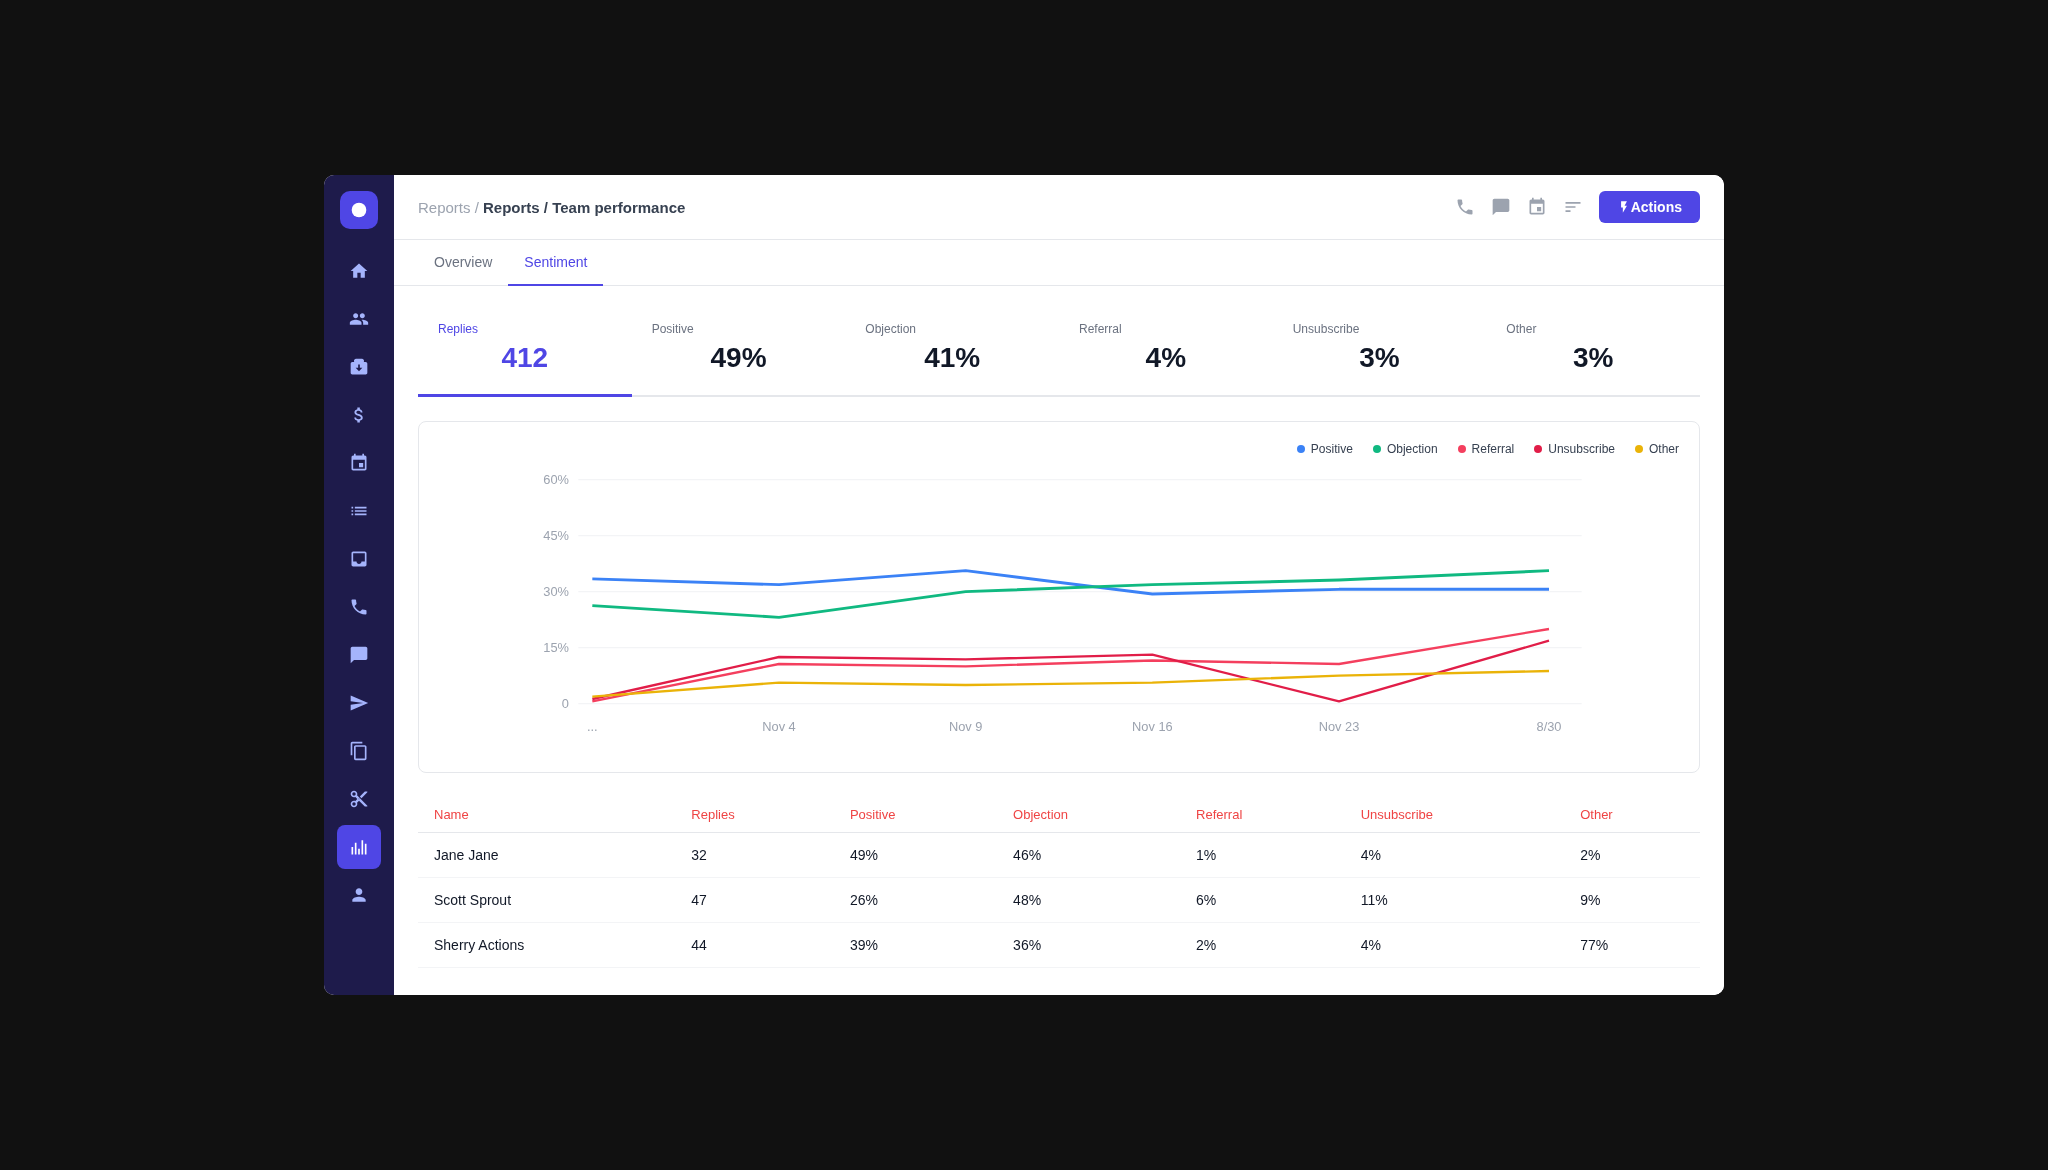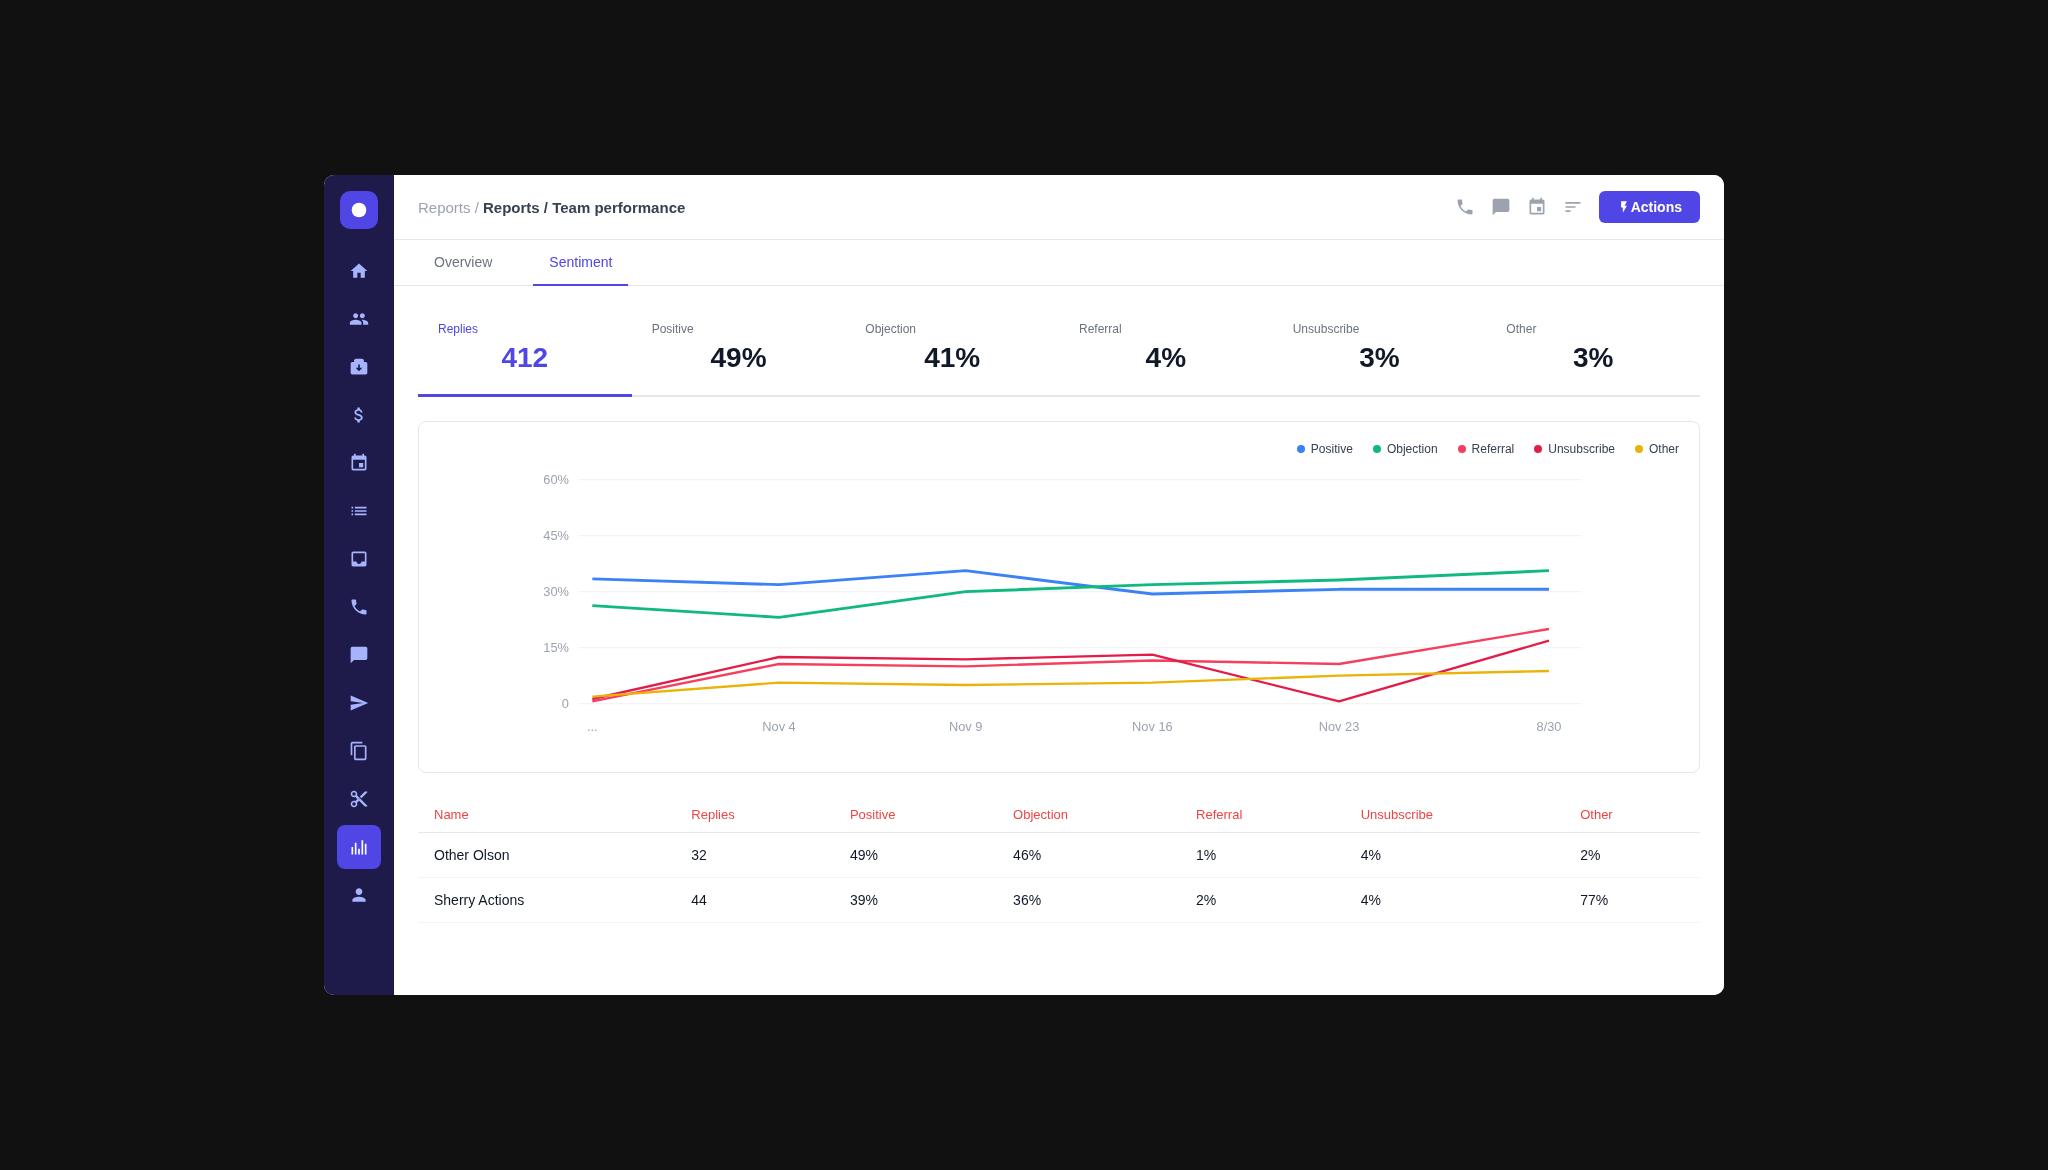--- a/index.html
+++ b/index.html
@@ -102,21 +102,20 @@
       display: flex;
       align-items: center;
     }
     .actions-btn svg { width: 14px; height: 14px; fill: white; }
     
     .tabs {
       display: flex;
       padding: 0 24px;
       border-bottom: 1px solid #e5e7eb;
       background: white;
-      gap: 25px;
     }
     .tab {
       padding: 14px 16px;
       font-size: 14px;
       color: #6b7280;
       cursor: pointer;
       border-bottom: 2px solid transparent;
       margin-bottom: -1px;
     }
     .tab.active {
@@ -438,27 +437,36 @@
             <th>Replies</th>
             <th>Positive</th>
             <th>Objection</th>
             <th>Referral</th>
             <th>Unsubscribe</th>
             <th>Other</th>
           </tr>
         </thead>
         <tbody>
           <tr class="table-row">
-            <td>Other Olson</td>
+            <td>Jane Jane</td>
             <td>32</td>
             <td>49%</td>
             <td>46%</td>
             <td>1%</td>
             <td>4%</td>
             <td>2%</td>
+          </tr>
+          <tr class="table-row">
+            <td>Scott Sprout</td>
+            <td>47</td>
+            <td>26%</td>
+            <td>48%</td>
+            <td>6%</td>
+            <td>11%</td>
+            <td>9%</td>
           </tr>
           <tr class="table-row">
             <td>Sherry Actions</td>
             <td>44</td>
             <td>39%</td>
             <td>36%</td>
             <td>2%</td>
             <td>4%</td>
             <td>77%</td>
           </tr>

